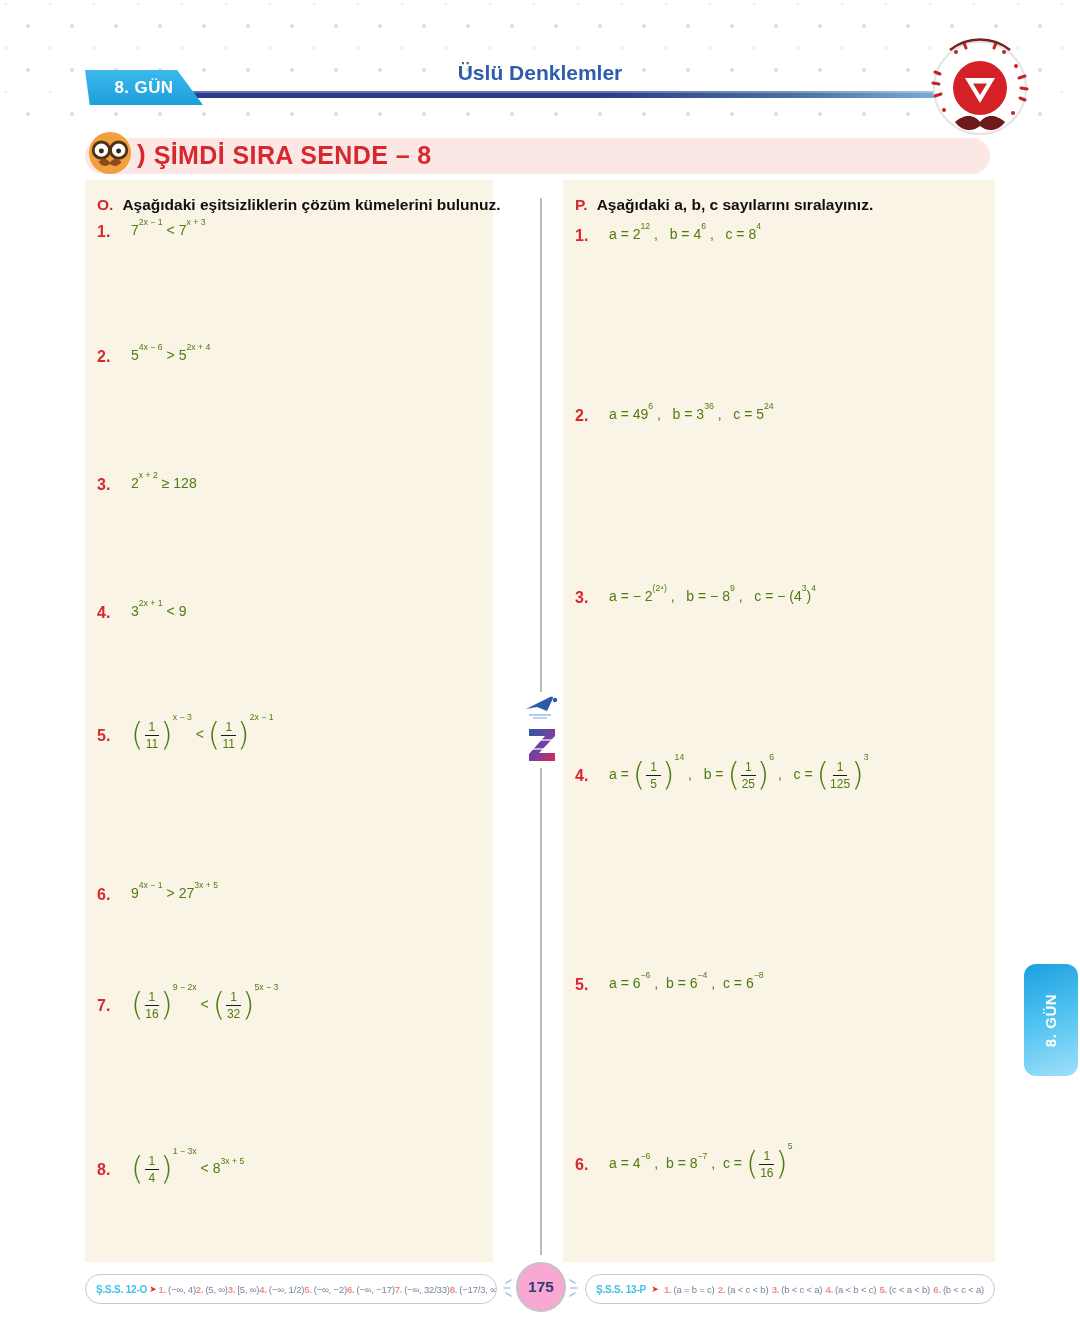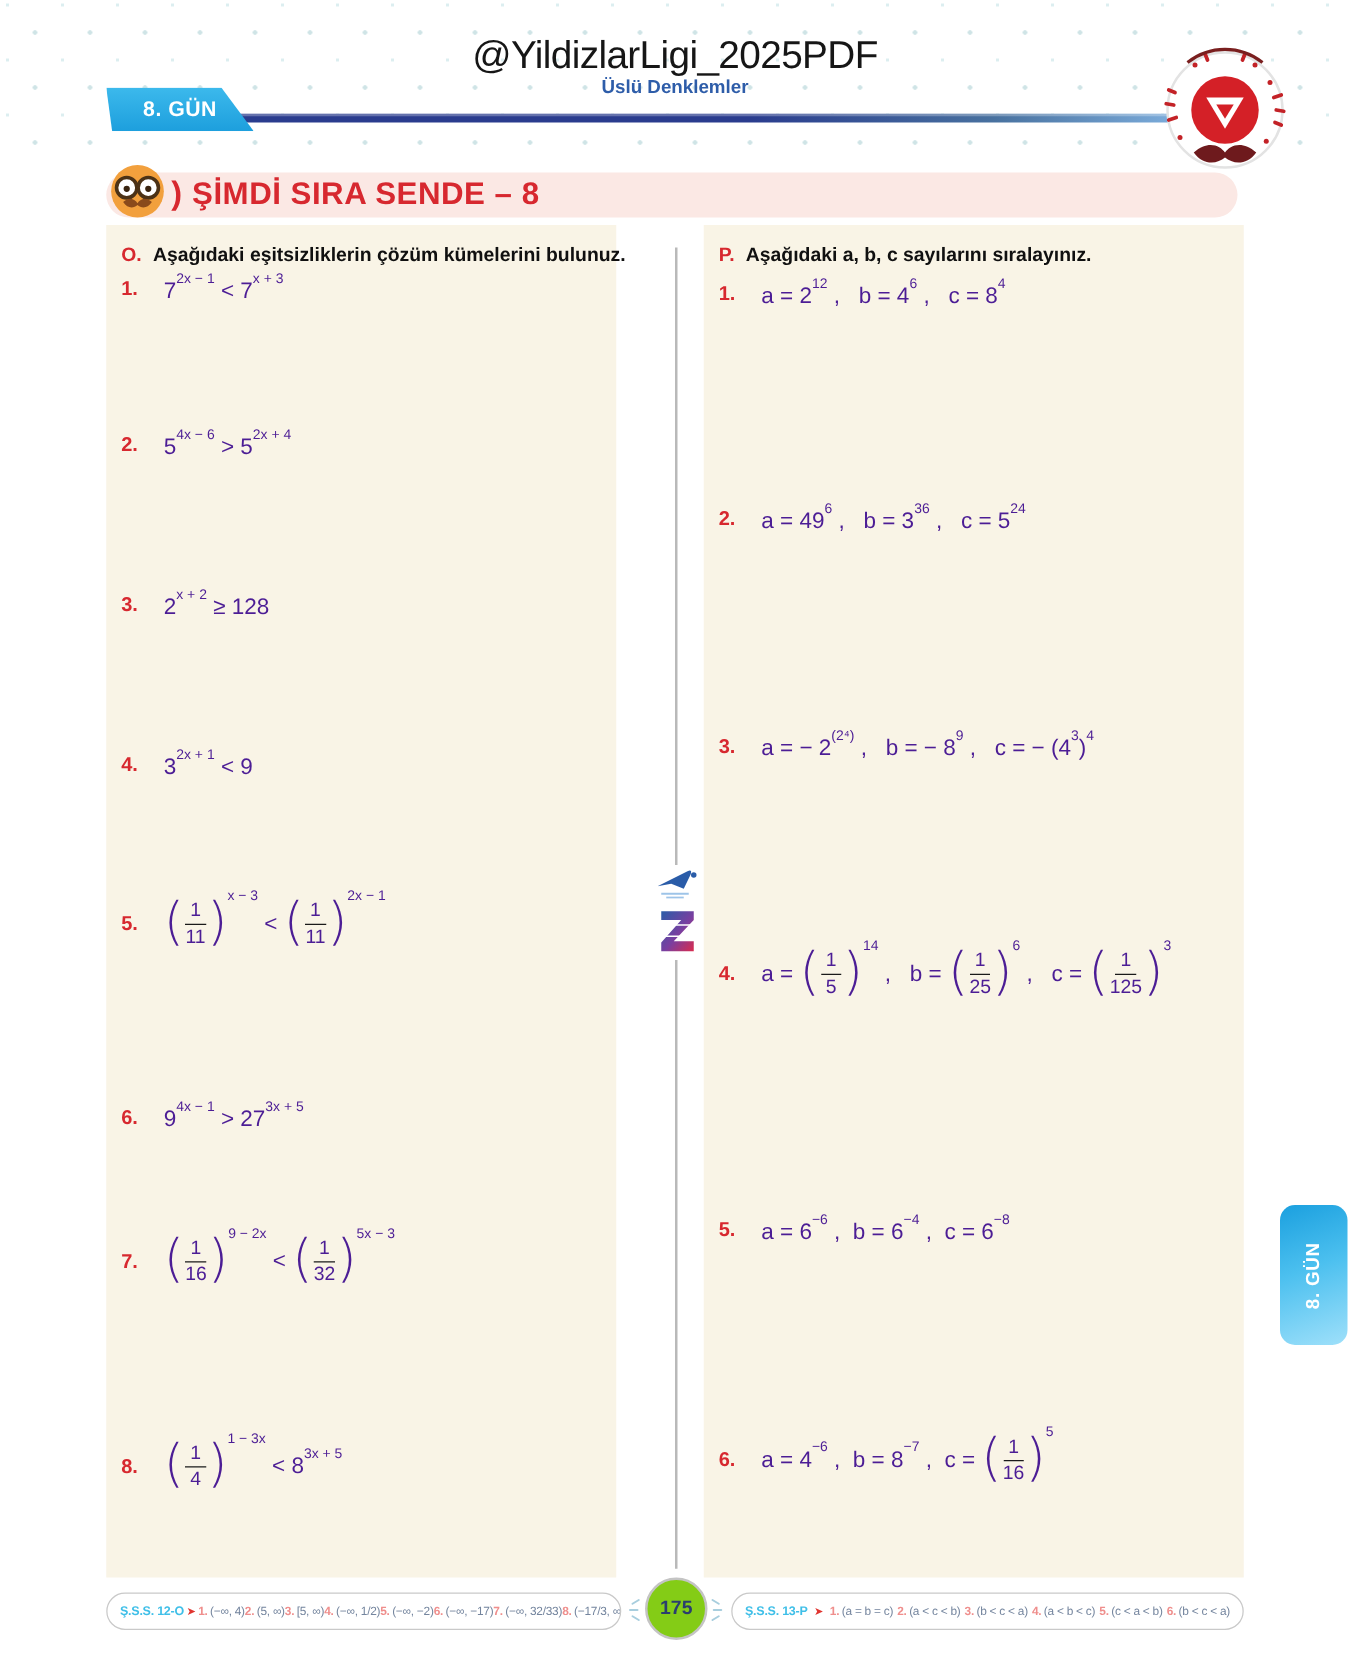--- a/index.html
+++ b/index.html
@@ -9,21 +9,21 @@
   *{margin:0;padding:0;box-sizing:border-box}
   body{width:1080px;height:1343px;background:#fff;font-family:"Liberation Sans",sans-serif;position:relative;overflow:hidden}
   .page{position:absolute;inset:0;width:1080px;height:1343px;background:#fff}
 
   
   .dotband{position:absolute;left:0;top:0;width:1080px;height:130px;
     background-image:radial-gradient(circle,#cfe4e6 1.7px,transparent 1.9px),radial-gradient(circle,#dceef0 1.4px,transparent 1.6px);
     background-size:44px 44px,44px 44px;background-position:6px 4px,28px 26px;}
 
   .watermark{position:absolute;left:0;top:26px;width:1080px;text-align:center;font-size:31px;color:#161616;letter-spacing:-0.5px;font-weight:400}
-  .subtitle{position:absolute;left:0;top:61px;width:1080px;text-align:center;font-size:15px;color:#2e5da9;font-weight:700}
+  .subtitle{position:absolute;left:0;top:61px;width:1080px;text-align:center;font-size:21px;color:#2e5da9;font-weight:700}
 
   .rule{position:absolute;left:172px;top:91px;width:778px;height:7px;border-radius:4px;
     background:linear-gradient(90deg,#2a3c8e 0%,#2a3c8e 55%,#48719f 80%,#7fb0df 100%);
     box-shadow:inset 0 2px 0 rgba(255,255,255,.28)}
 
   .daybadge{position:absolute;left:85px;top:70px;width:118px;height:35px;
     background:linear-gradient(180deg,#3cb9ec,#1d9fdd);
     clip-path:polygon(0 0,78% 0,100% 100%,4% 100%);
     display:flex;align-items:center;justify-content:center;color:#fff;font-weight:700;font-size:17px;letter-spacing:.4px}
 
@@ -37,21 +37,21 @@
 
   
   .panel{position:absolute;top:180px;height:1082px;background:var(--cream)}
   .panel.left{left:85px;width:408px}
   .panel.right{left:563px;width:432px}
   .heading{position:absolute;top:16px;left:12px;display:flex;gap:9px;font-size:15.5px;font-weight:700;color:#101010;white-space:pre}
   .heading .hl{color:var(--red)}
   .prob{position:absolute;left:12px;display:flex;align-items:flex-start}
   .prob.mid{align-items:center}
   .pnum{color:var(--red);font-weight:700;font-size:16px;width:26px;flex:none;padding-top:1px}
-  .expr{font-size:18px;color:#4c1d95;white-space:pre;margin-left:8px}
+  .expr{font-size:14px;color:#4d7c0f;white-space:pre;margin-left:8px}
   sup{font-size:.62em;position:relative;top:-.48em;line-height:0;white-space:pre}
   .bigp{font-size:2.3em;font-weight:300;line-height:0;vertical-align:-0.16em;font-family:"DejaVu Sans",sans-serif}
   .bigp+sup{top:-1.55em}
   .frac{display:inline-flex;flex-direction:column;align-items:center;font-size:.86em;line-height:1.18;vertical-align:middle;margin:0 1px}
   .frac .num{padding:0 4px 1px;border-bottom:1.6px solid #1a1a1a}
   .frac .den{padding-top:1px}
 
   
   .divseg{position:absolute;left:540px;width:2px;background:#b9b9b9}
   .divlogo{position:absolute;left:520px;top:692px;width:44px;height:76px;display:flex;flex-direction:column;align-items:center;gap:7px;background:#fff}
@@ -66,32 +66,31 @@
   .keypill{position:absolute;top:1274px;height:30px;background:#fff;border:1.5px solid #c9c9c9;border-radius:16px;
     display:flex;align-items:center;padding:0 10px;font-size:9.5px;letter-spacing:-0.2px;overflow:hidden;justify-content:space-between}
   .keypill.l{left:85px;width:412px}
   .keypill.r{left:585px;width:410px}
   .klabel{color:var(--keyblue);font-weight:700;font-size:10px;white-space:nowrap}
   .karrow{color:#e0342f;font-size:9px;margin:0 2px}
   .kitem{white-space:nowrap;display:inline-flex;gap:2px}
   .kitem .n{color:var(--pinknum);font-weight:700}
   .kitem .a{color:var(--slate)}
   .pagecircle{position:absolute;left:516px;top:1262px;width:50px;height:50px;border:2.5px solid #c4c4c4;border-radius:50%;
-    background:#84cc16;display:flex;align-items:center;justify-content:center;color:#2b3e6e;font-weight:700;font-size:15.5px}
+    background:#f9a8d4;display:flex;align-items:center;justify-content:center;color:#2b3e6e;font-weight:700;font-size:15.5px}
   .rays{position:absolute;top:1277px;width:15px;height:22px}
   .rays.lft{left:498px}.rays.rgt{left:568px}
 </style>
 </head>
 <body>
 
 <div class="page">
 
   <div class="dotband"></div>
 
-  <div class="watermark">@YildizlarLigi_2025PDF</div>
   <div class="subtitle">Üslü Denklemler</div>
   <div class="rule"></div>
   <div class="daybadge">8. GÜN</div>
 
   <svg class="brandlogo" viewBox="-52 -52 104 116">
     <circle cx="0" cy="0" r="46" fill="#fff" stroke="#e3e3e3" stroke-width="2"></circle>
     <g stroke="#c32227" stroke-width="3" stroke-linecap="round">
       <line x1="-40" y1="-14" x2="-45" y2="-16"></line>
         <line x1="-41" y1="-4" x2="-47" y2="-5"></line>
       <line x1="-39" y1="6" x2="-45" y2="8"></line>

